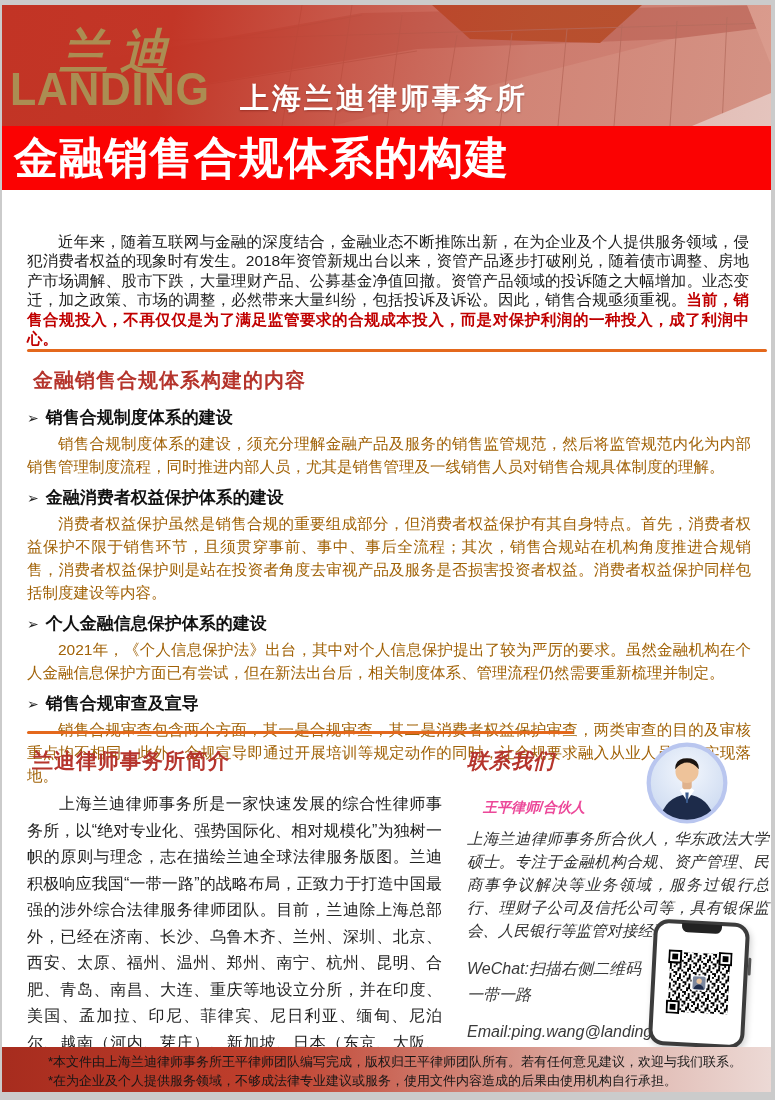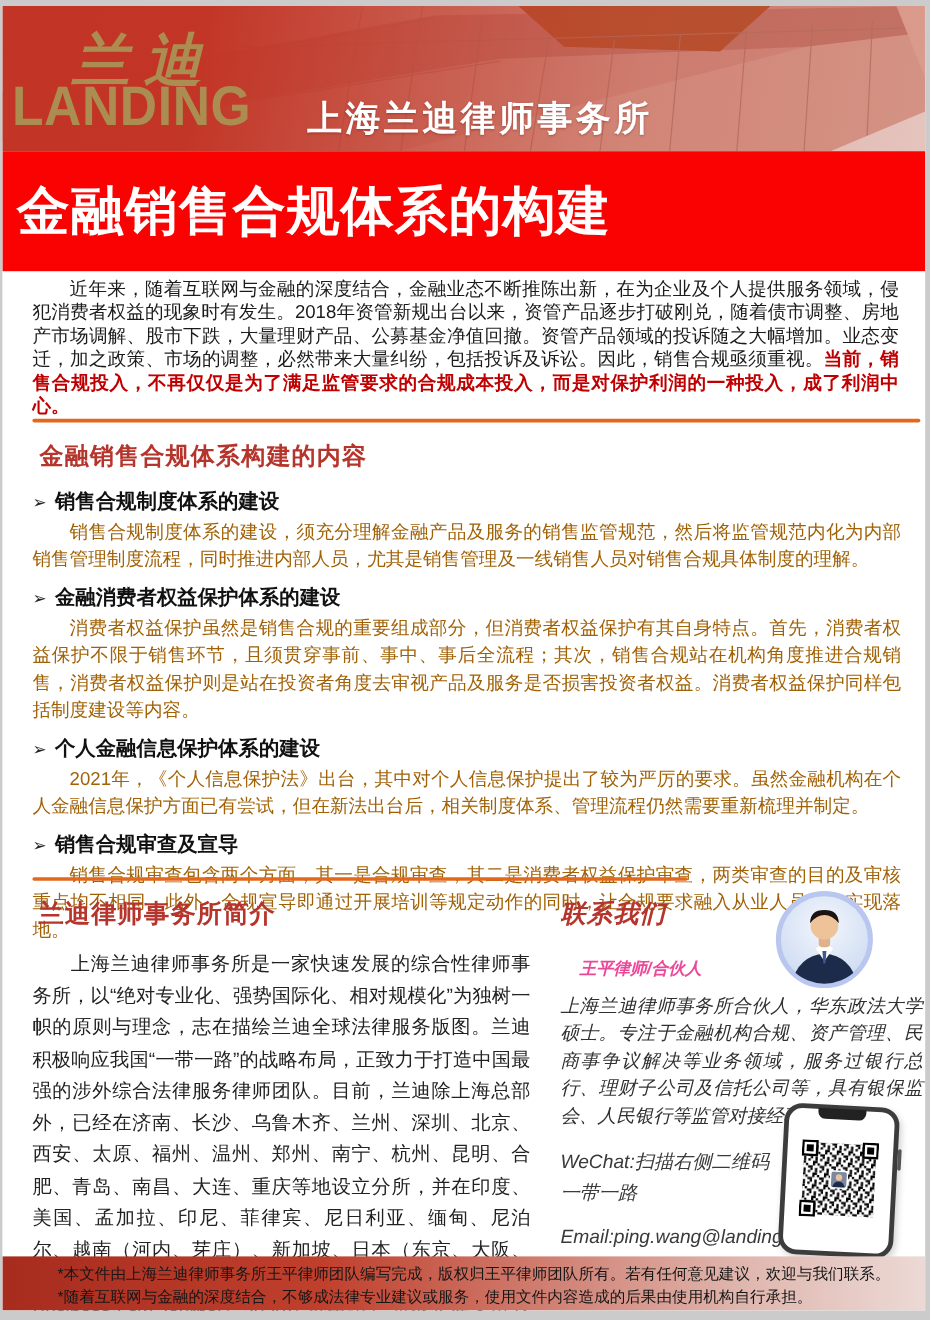--- a/index.html
+++ b/index.html
@@ -29,25 +29,25 @@
     font-size:48px;color:#ab8d52;letter-spacing:12px;line-height:1.1;margin-top:16px;
   }
   .logo-en{
     position:absolute;left:8px;top:58px;
     font-size:43px;font-weight:800;color:#ab8d52;letter-spacing:0.5px;
     transform:scaleY(1.08);transform-origin:top left;white-space:nowrap;
   }
   .firm-name{
     position:absolute;left:238px;top:74px;
     font-size:29px;font-weight:700;color:#ffffff;letter-spacing:3px;
-    text-shadow:0 1px 2px rgba(80,10,5,.35);white-space:nowrap;margin-left:16px;
+    text-shadow:0 1px 2px rgba(80,10,5,.35);white-space:nowrap;
   }
   
   .banner{
-    position:absolute;left:0;top:121px;width:769px;height:100px;
+    position:absolute;left:0;top:121px;width:769px;height:64px;
     background:#fb0202;display:flex;align-items:center;
   }
   .banner h1{
     margin:0;padding-left:12px;font-size:44px;font-weight:800;color:#ffffff;
     letter-spacing:1px;white-space:nowrap;
   }
   
   .intro{
     position:absolute;left:25px;top:211px;width:722px;
     font-size:15.5px;line-height:19.5px;color:#1b1b1b;
@@ -268,16 +268,16 @@
         <rect x="12.6" y="12.6" width="7.8" height="7.8" fill="#ffffff"></rect>
         <rect x="13.2" y="13.2" width="6.6" height="6.6" rx="0.8" fill="#7d889e"></rect>
         <circle cx="16.5" cy="15.6" r="1.4" fill="#e8c39d"></circle>
         <path d="M13.8 19.8 Q14.4 17.4 16.5 17.3 Q18.6 17.4 19.2 19.8 Z" fill="#1d2b4a"></path>
       </svg>
     </div>
   </div>
 
   <div class="footer">
     <p>*本文件由上海兰迪律师事务所王平律师团队编写完成，版权归王平律师团队所有。若有任何意见建议，欢迎与我们联系。</p>
-    <p>*随着互联网与金融的深度结合，不够成法律专业建议或服务，使用文件内容造成的后果由使用机构自行承担。</p>
+    <p>*在为企业及个人提供服务领域，不够成法律专业建议或服务，使用文件内容造成的后果由使用机构自行承担。</p>
   </div>
 
 </div>
 
 </body></html>

